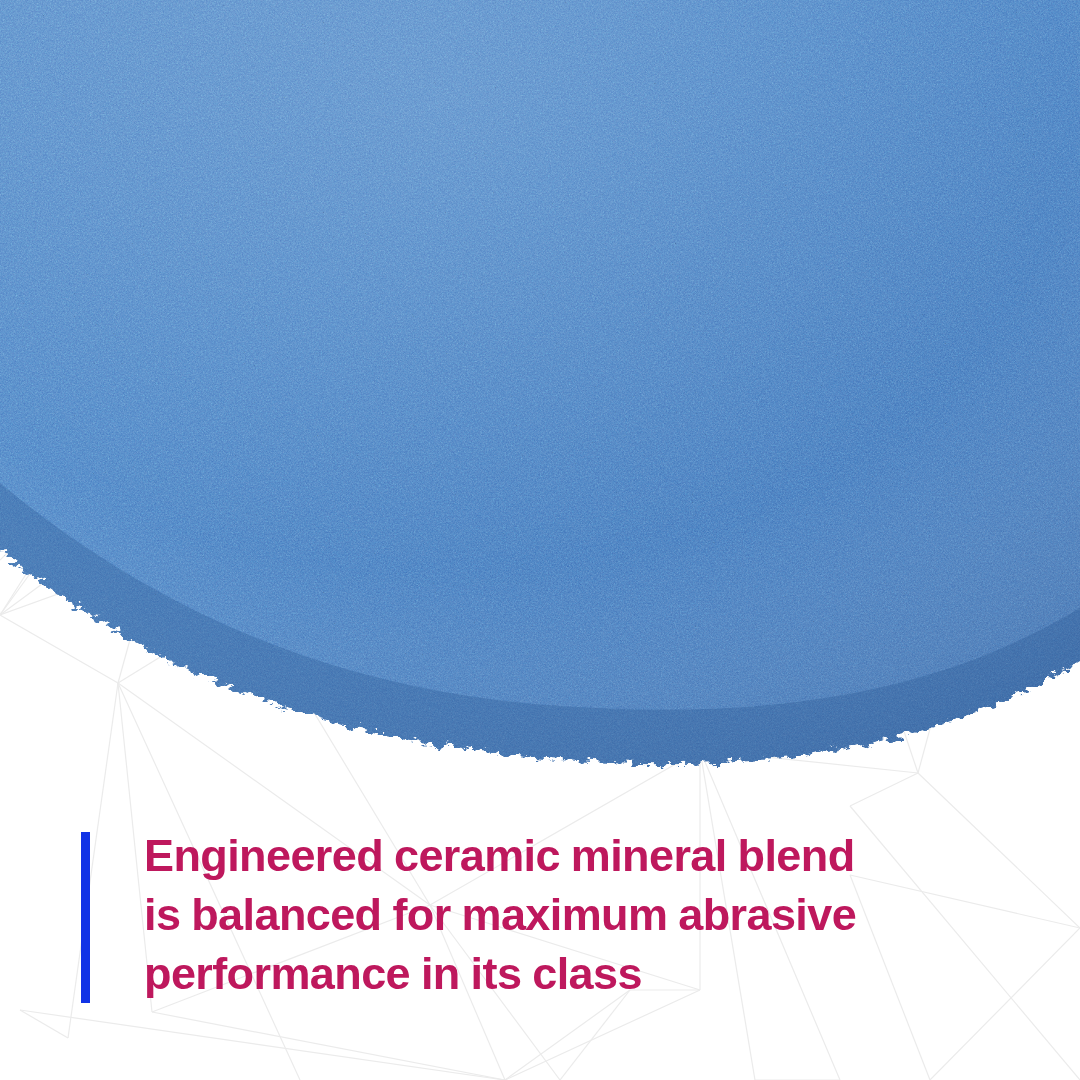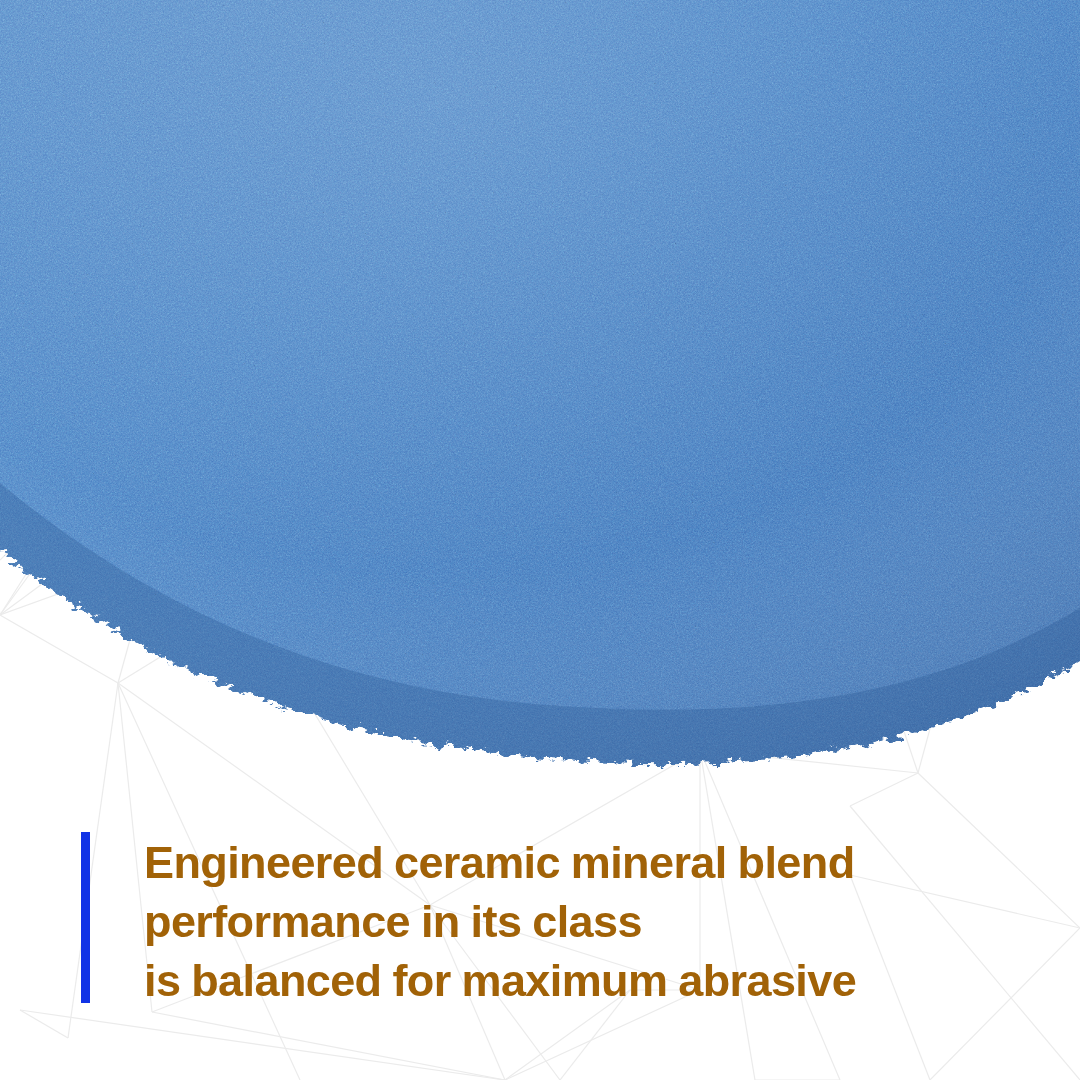--- a/index.html
+++ b/index.html
@@ -206,20 +206,20 @@
         <rect x="-60" y="-60" width="1200" height="900" fill="url(#discShade)"></rect>
 
         <path d="M -60,430 C 120,600 320,690 560,706 C 820,724 1000,676 1140,566
                  L 1140,640 C 1000,748 820,798 560,778 C 300,758 110,672 -60,512 Z" fill="#25528f" opacity="0.30"></path>
       </g>
     </svg>
   </div>
 
   <div class="caption">
     <div class="accent-bar" style="background: rgb(17, 51, 230);"></div>
-    <div class="caption-text" style="color: #a16207; margin-top: 7px;">
+    <div class="caption-text" style="color: #be185d;">
       <span class="line">Engineered ceramic mineral blend</span>
+      <span class="line">is balanced for maximum abrasive</span>
       <span class="line">performance in its class</span>
-      <span class="line">is balanced for maximum abrasive</span>
     </div>
   </div>
 
 </div>
 
 </body></html>

